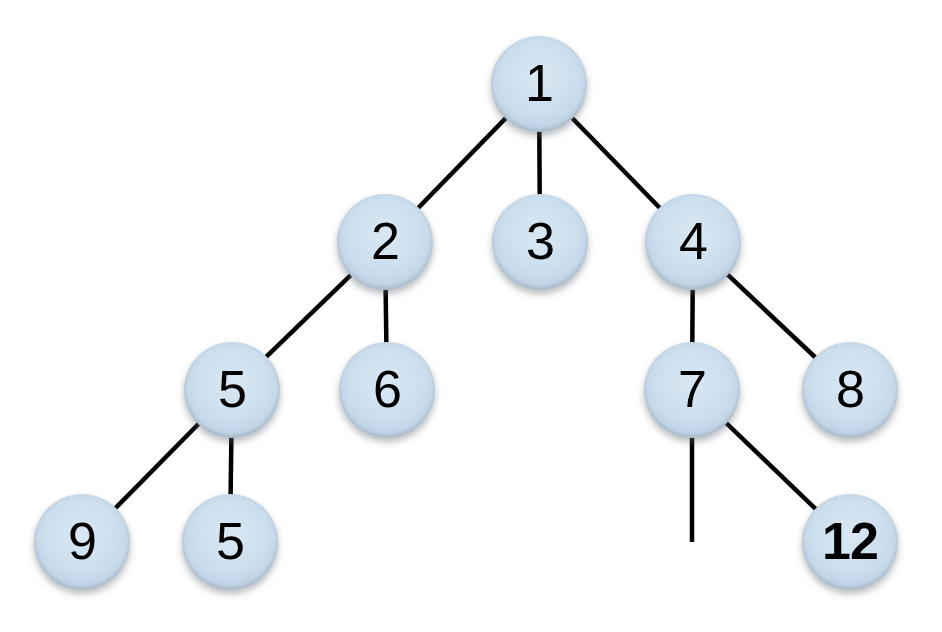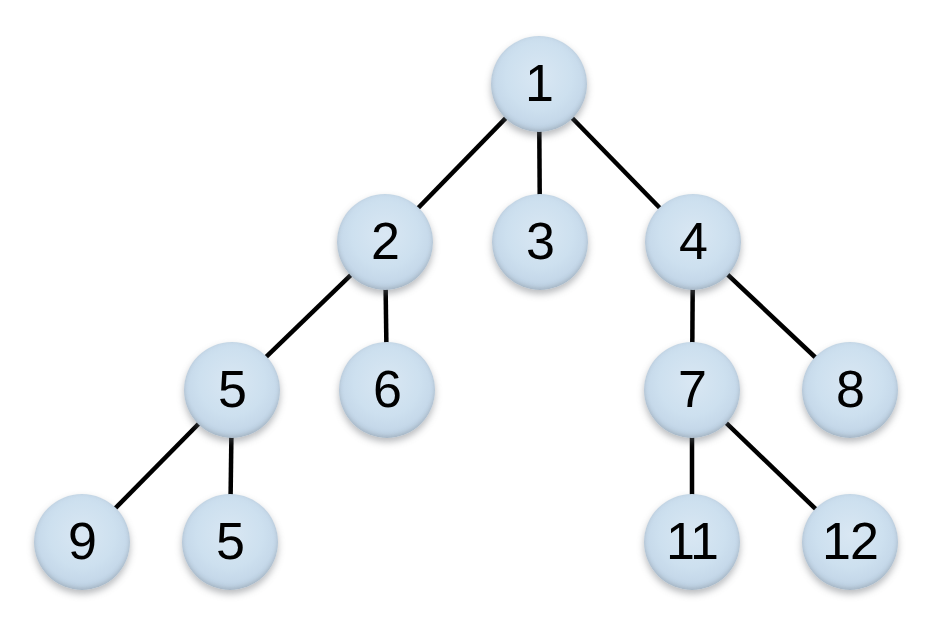--- a/index.html
+++ b/index.html
@@ -90,19 +90,16 @@
     </div>
     <div class="node" style="left: 802px; top: 342px;">
       <span>8</span>
     </div>
     <div class="node" style="left: 34px; top: 494px;">
       <span>9</span>
     </div>
     <div class="node" style="left: 182px; top: 494px;">
       <span>5</span>
     </div>
-    <div class="node" style="left: 644px; top: 494px;">
-      <span>11</span>
-    </div>
-    <div class="node" style="left: 802px; top: 494px;">
+    <div class="node" style="left: 802px; top: 494px; font-weight: bold;">
       <span>12</span>
     </div>
   </div>
 
 </body></html>

